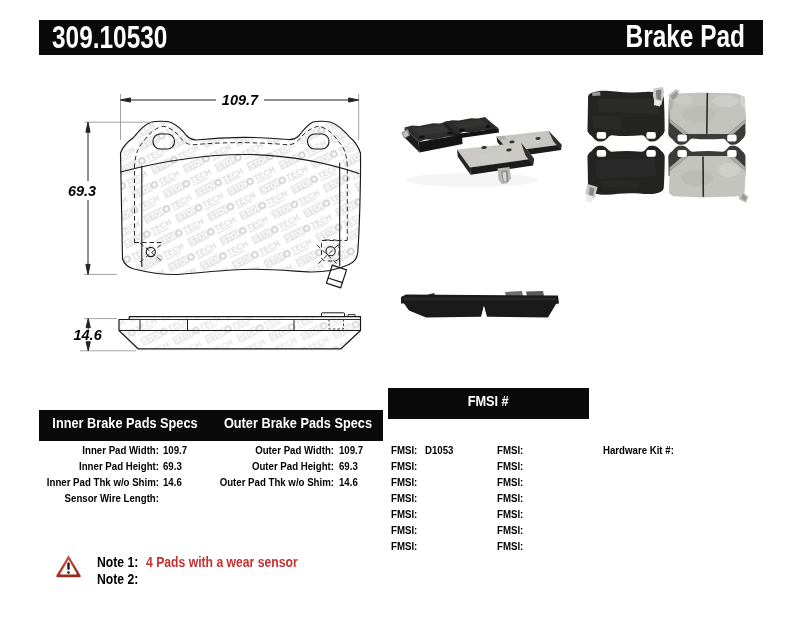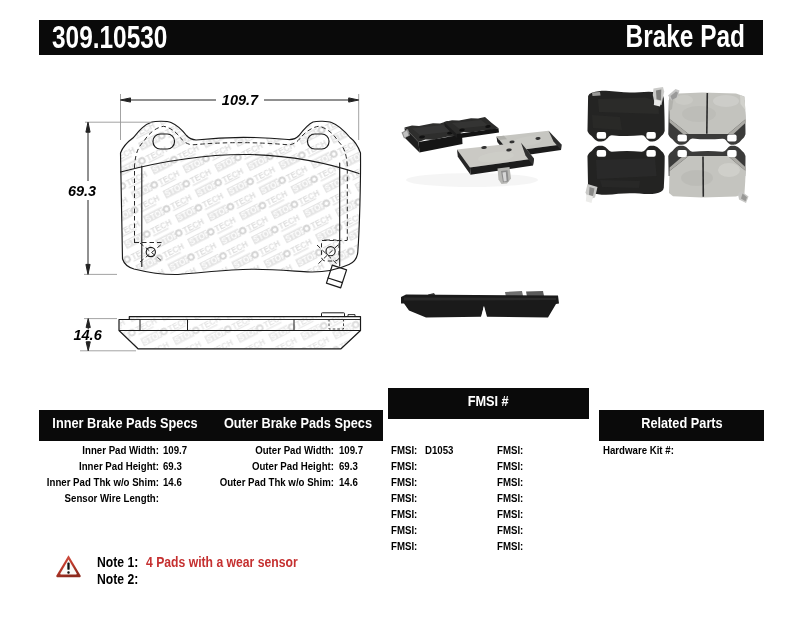--- a/index.html
+++ b/index.html
@@ -260,21 +260,20 @@
       <path d="M 401 297 L 406 294.5 L 558 295.5 L 559 303.5 L 556 304 L 548 317.5 L 487 316.8 L 484 306 L 481 316.8 L 426 317.5 L 409 310.5 L 404 303.5 L 401 303.5 Z" fill="#1a1a1a"></path>
       <path d="M 404 297.5 L 556 298 L 556 300 L 404 300.5 Z" fill="#343434" opacity="0.6"></path>
       <polygon points="481.5,317.8 483.8,306 486.3,317.8" fill="#fff"></polygon>
     </g>
   </svg>
 
   <div class="abs colhdr" style="left:39px;top:410px;width:344px;"></div>
   <div class="abs colhdr cxC" style="left:39px;top:410px;width:172px;background:none;">Inner Brake Pads Specs</div>
   <div class="abs colhdr cxC" style="left:211px;top:410px;width:172px;background:none;">Outer Brake Pads Specs</div>
   <div class="abs colhdr" style="left:388px;top:388px;width:201px;"><span style="display:inline-block;transform:scaleX(0.85);">FMSI #</span></div>
-  <div class="abs colhdr" style="left:599px;top:410px;width:165px;"><span style="display:inline-block;transform:scaleX(0.85);">Related Parts</span></div>
 
   <div class="abs cell cxR" style="left:0px;top:441.5px;width:159px;text-align:right;">Inner Pad Width:
 Inner Pad Height:
 Inner Pad Thk w/o Shim:
 Sensor Wire Length:</div>
   <div class="abs cell cxL" style="left:163px;top:441.5px;">109.7
 69.3
 14.6</div>
   <div class="abs cell cxR" style="left:0px;top:441.5px;width:334px;text-align:right;">Outer Pad Width:
 Outer Pad Height:

